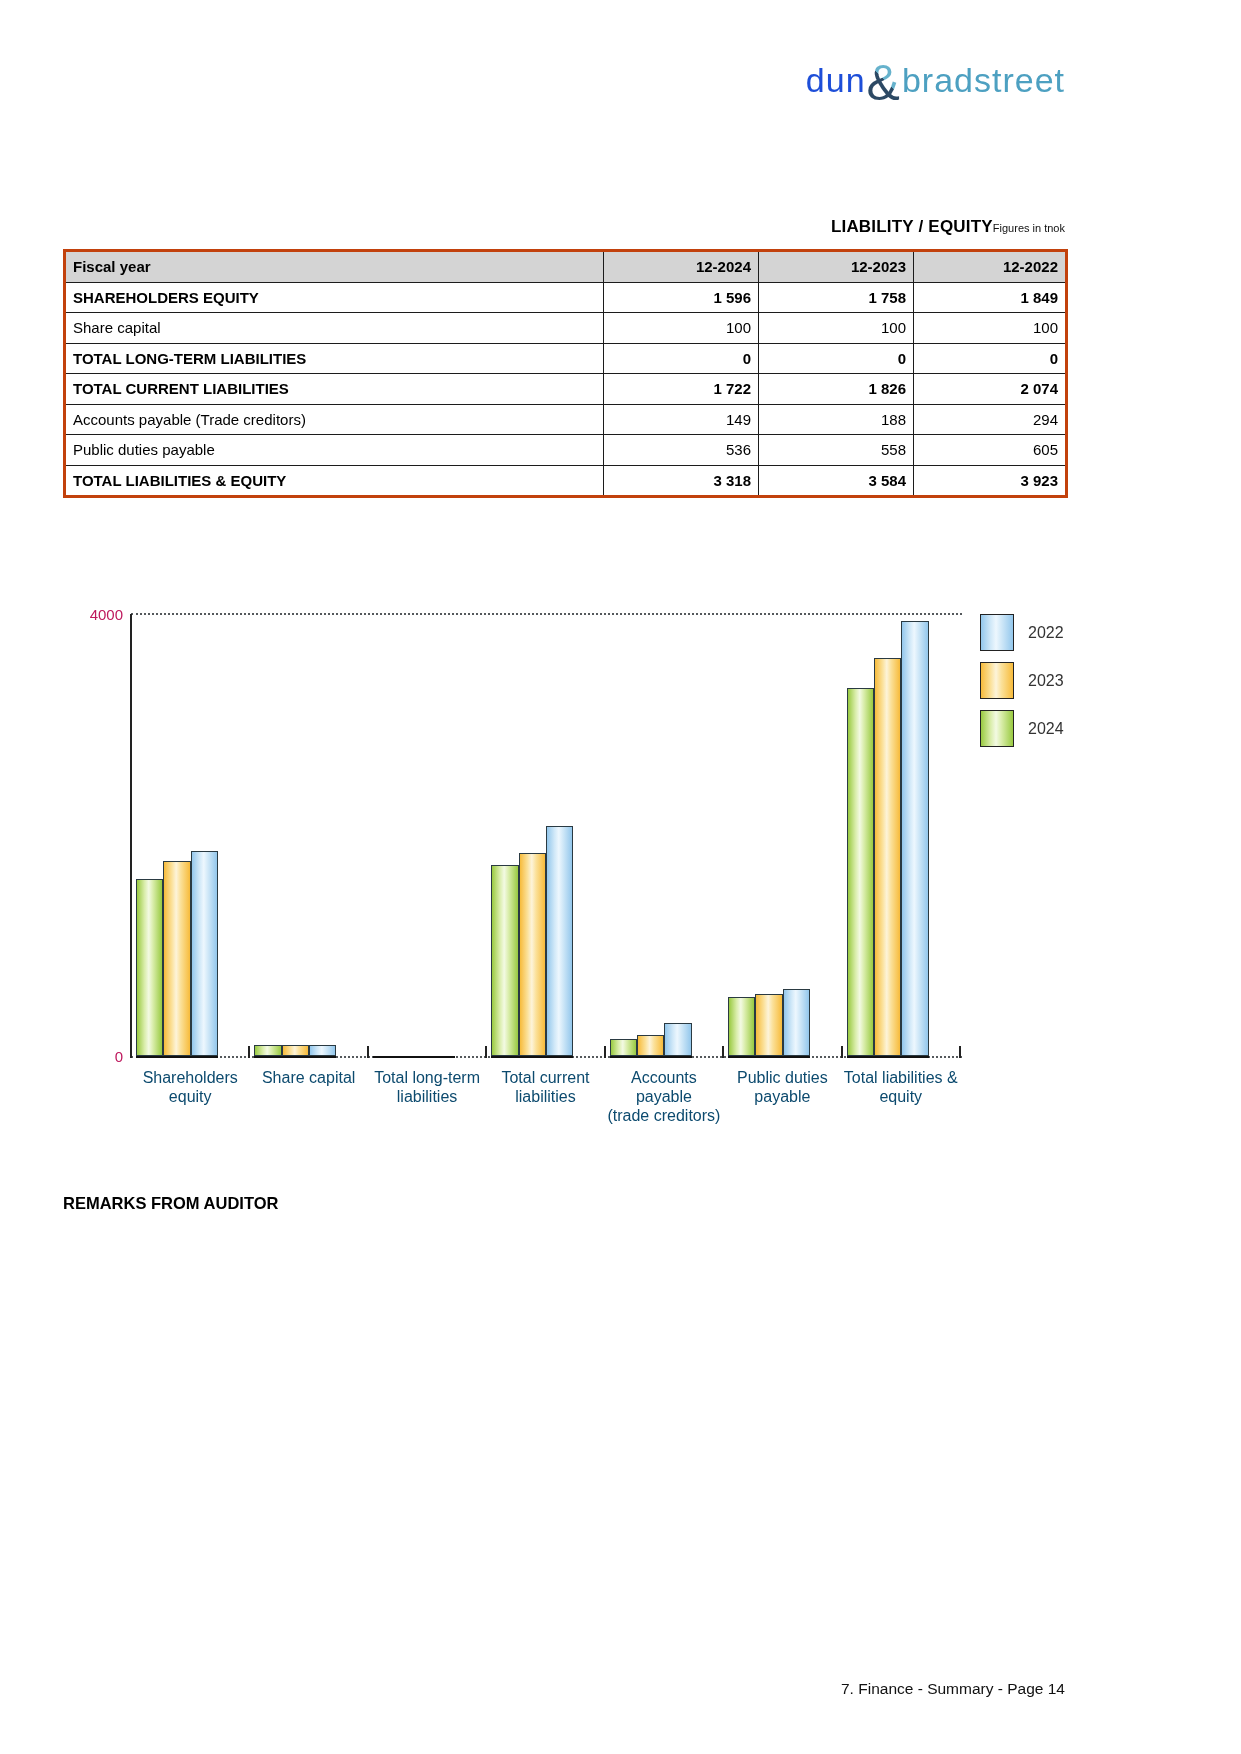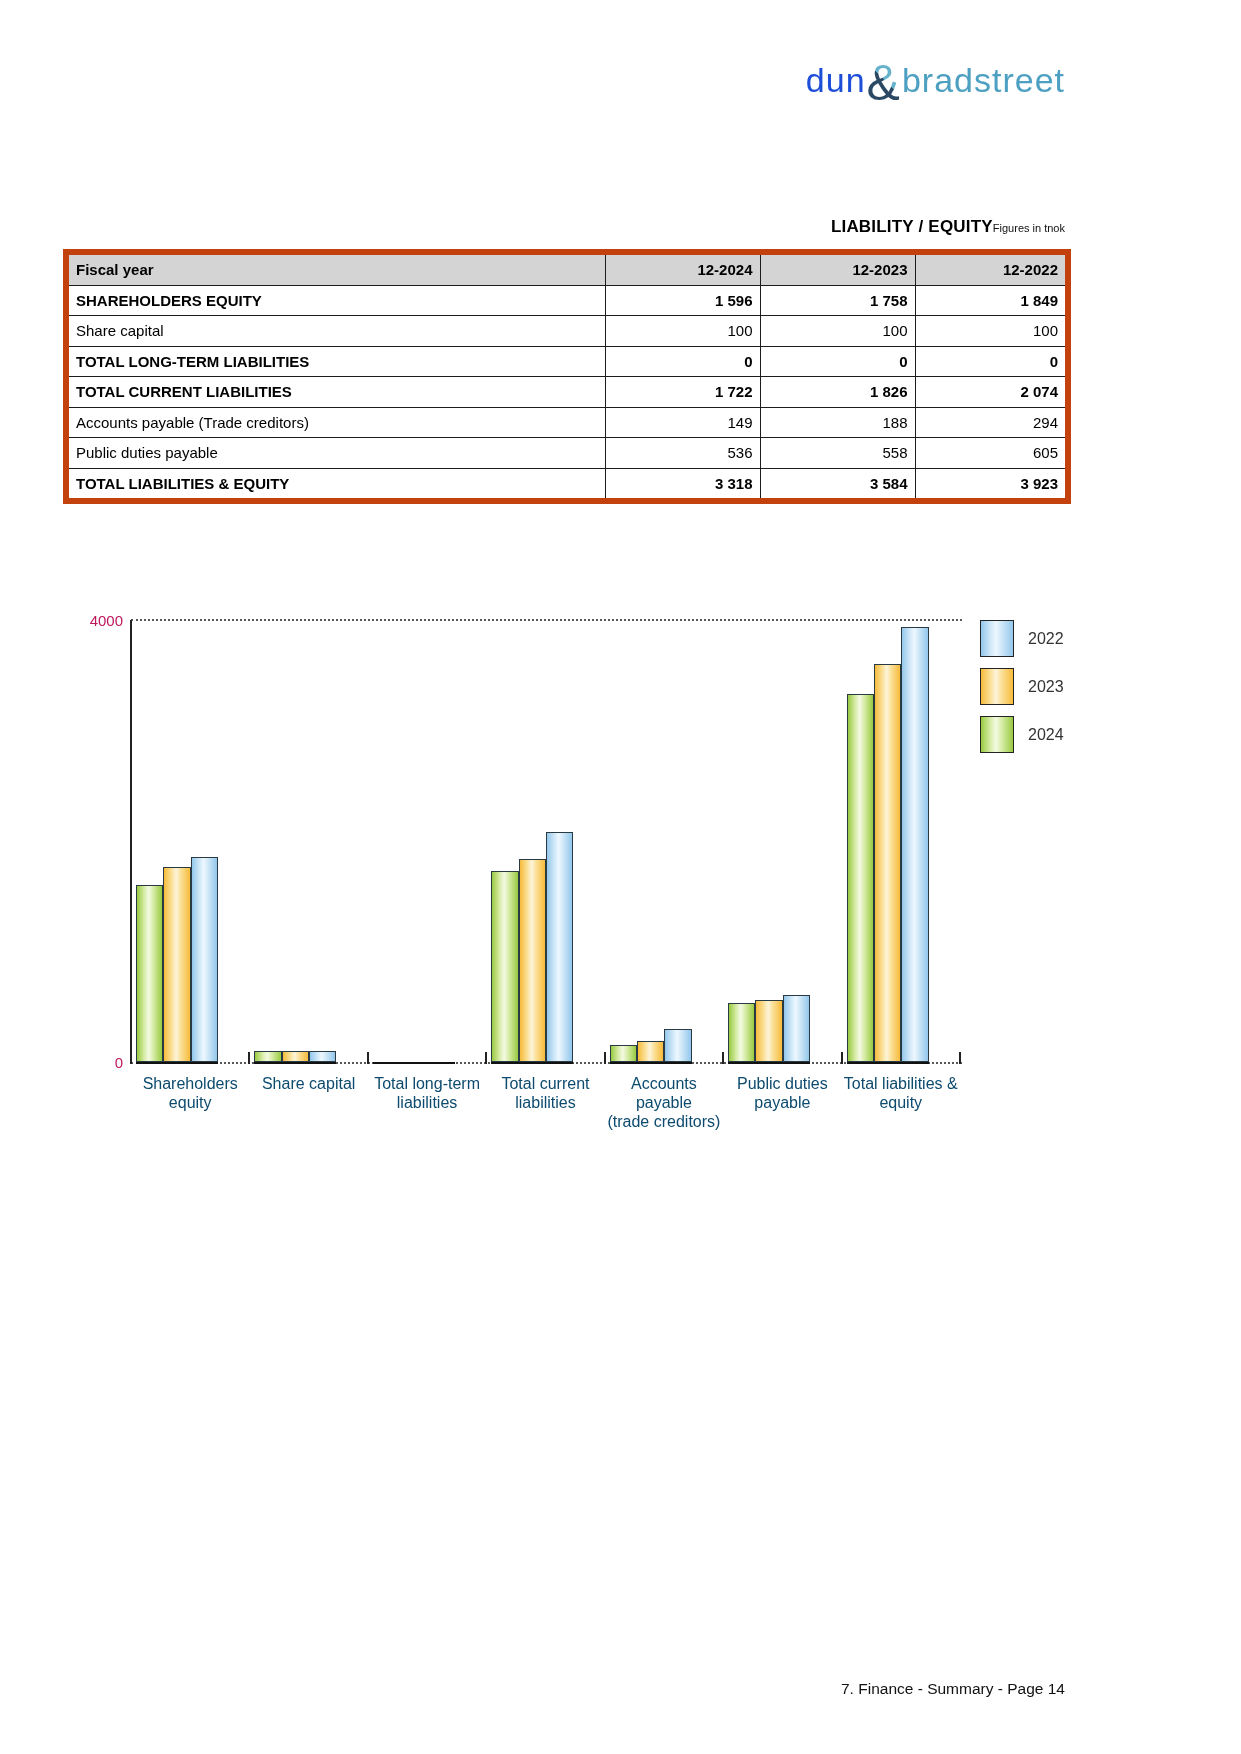--- a/index.html
+++ b/index.html
@@ -17,21 +17,21 @@
   .logo .brad{color:#4da0c1;}
 
   
   .title-row{display:flex;justify-content:flex-end;align-items:baseline;margin-top:103px;}
   .page-title{font-size:17px;font-weight:bold;letter-spacing:.2px;}
   .figures-note{font-size:11px;color:#111;}
 
   
   table.fin{border-collapse:collapse;table-layout:fixed;width:1002px;margin-top:12px;
             font-size:15px;}
-  table.fin{border:6px solid #c2410c;}
+  table.fin{border:3px solid #c2410c;}
   table.fin th,table.fin td{border:1.5px solid #1c1c1c;padding:0 7px;height:29.5px;
             overflow:hidden;white-space:nowrap;}
   table.fin thead th{background:#d4d4d4;font-weight:bold;text-align:left;}
   table.fin .num{text-align:right;}
   table.fin tr.bold td{font-weight:bold;}
 
   
   .chart{position:relative;height:560px;margin-top:56px;}
   .y-axis{position:absolute;left:67px;top:60px;width:0;height:444px;border-left:2px solid #222;}
   .gridline{position:absolute;height:0;border-top:2px dotted #55595c;}
@@ -201,16 +201,17 @@
 payable</div>
         <div class="bar-group" style="left: 783.571px;">
           <div class="bar" style="height: 368px; background: linear-gradient(90deg, rgb(153, 202, 65) 0%, rgb(217, 237, 170) 30%, rgb(243, 250, 227) 47%, rgb(217, 237, 170) 64%, rgb(153, 202, 65) 100%);"></div>
           <div class="bar" style="height: 398px; background: linear-gradient(90deg, rgb(247, 187, 59) 0%, rgb(251, 225, 154) 30%, rgb(253, 244, 218) 47%, rgb(251, 225, 154) 64%, rgb(247, 187, 59) 100%);"></div>
           <div class="bar" style="height: 435px; background: linear-gradient(90deg, rgb(147, 199, 236) 0%, rgb(208, 232, 248) 30%, rgb(237, 247, 254) 47%, rgb(208, 232, 248) 64%, rgb(147, 199, 236) 100%);"></div>
         </div>
         <div class="cat-label" style="left: 778.571px; width: 118.429px;">Total liabilities &amp;
 equity</div>
       </div>
 
+    <div class="remarks-heading">REMARKS FROM AUDITOR</div>
   </div>
 
   <div class="footer">7. Finance - Summary - Page 14</div>
 </div>
 
 </body></html>

